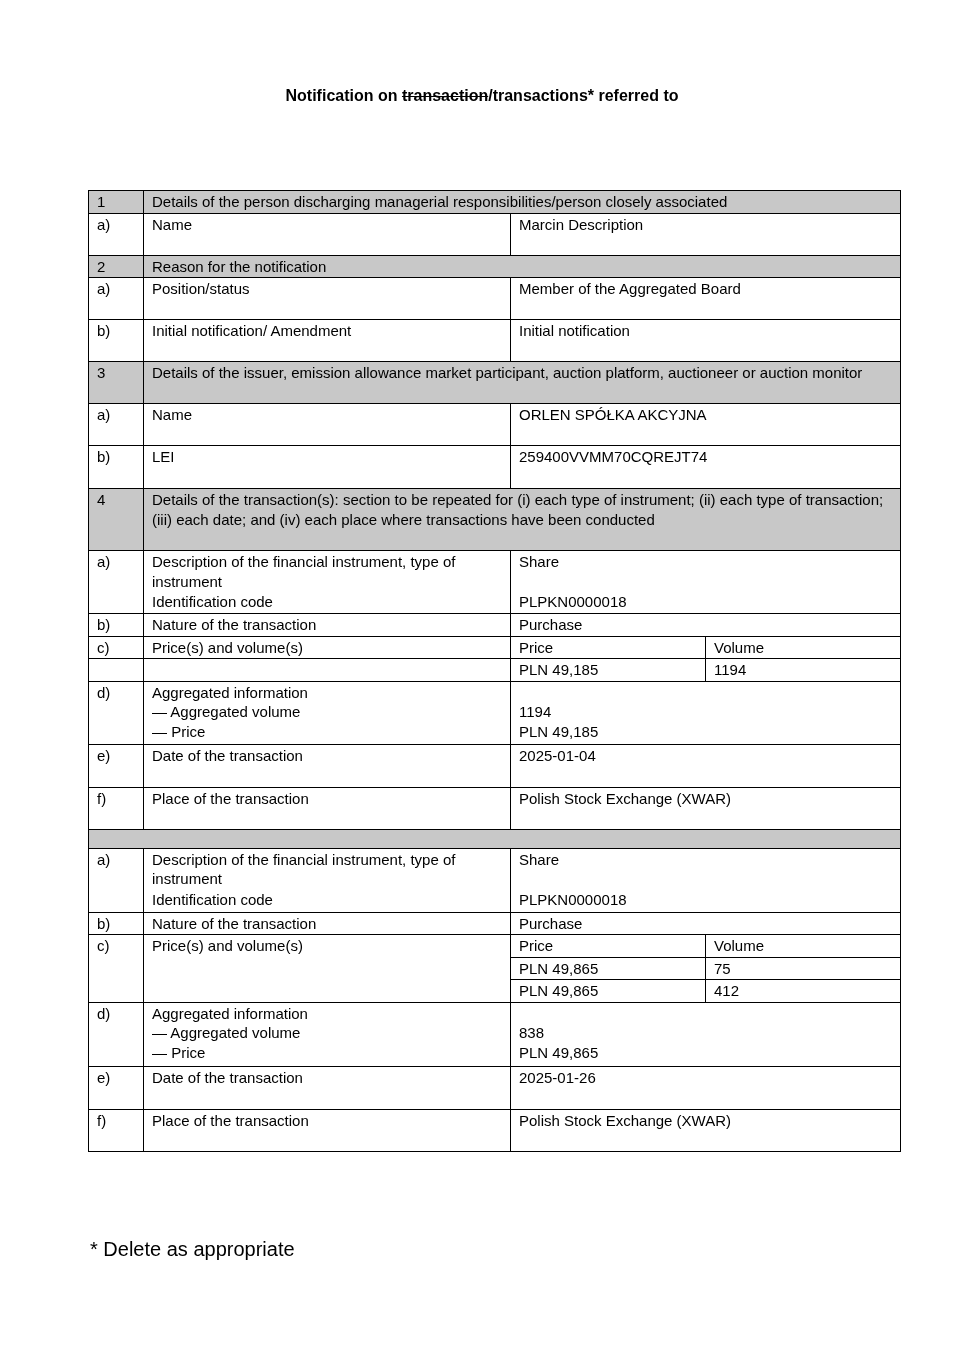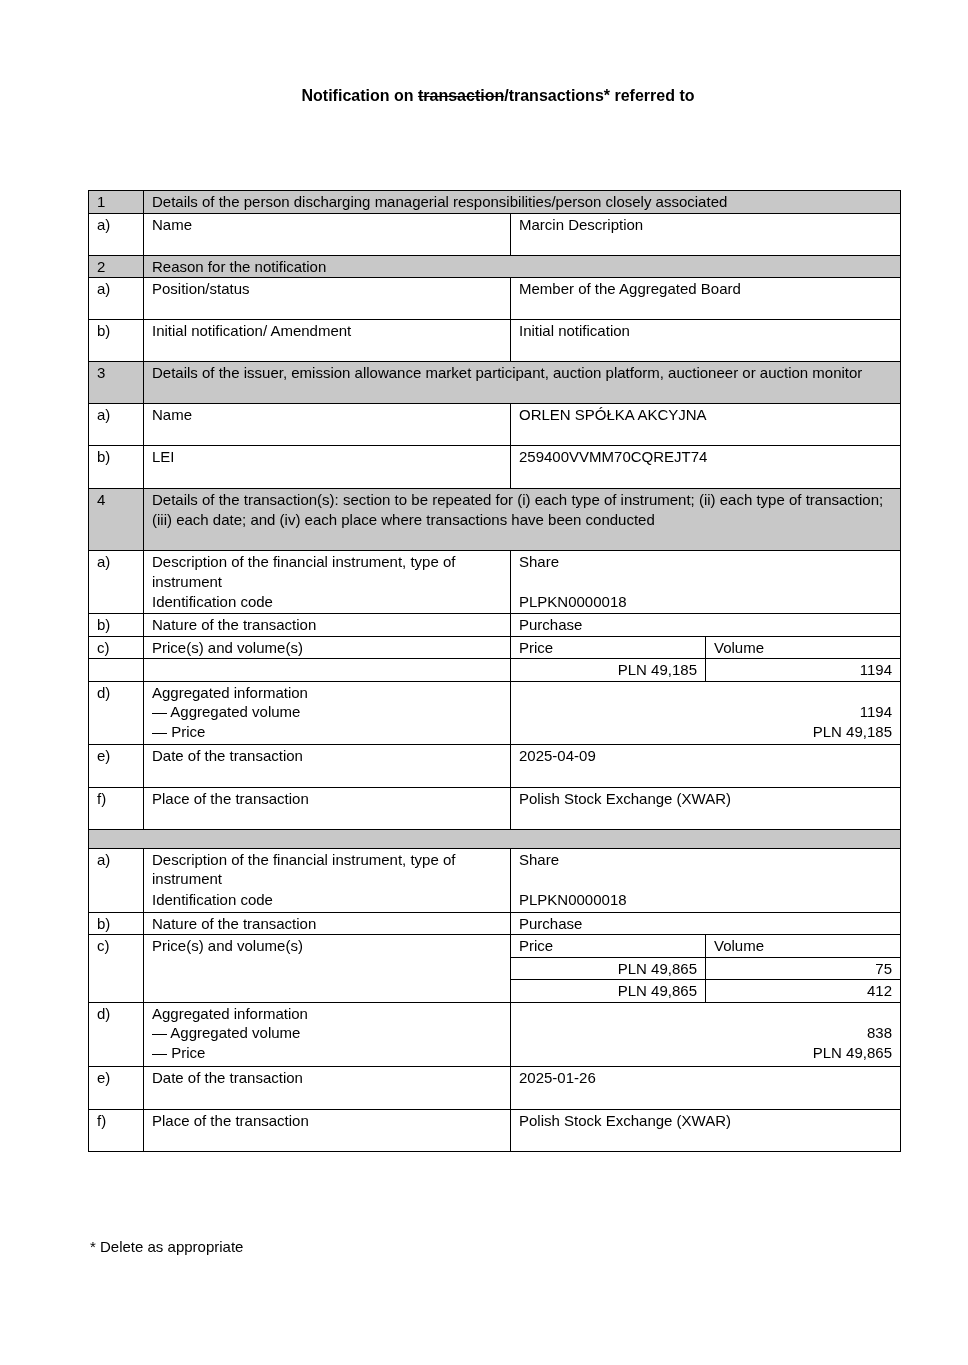--- a/index.html
+++ b/index.html
@@ -5,21 +5,21 @@
   html, body { margin: 0; padding: 0; background: #ffffff; }
   body {
     width: 968px; height: 1365px;
     font-family: "Liberation Sans", sans-serif;
     color: #000000;
     position: relative;
   }
   .page { position: relative; width: 968px; height: 1365px; background: #ffffff; }
 
   .title {
-    position: absolute; top: 85px; left: 92px; width: 812px;
+    position: absolute; top: 85px; left: 76px; width: 812px;
     text-align: center; font-weight: bold; font-size: 16px; line-height: 22px;
   }
   .strike { text-decoration: line-through; }
 
   table.doc {
     position: absolute; top: 190px; left: 88px;
     width: 812px; border-collapse: collapse; table-layout: fixed;
   }
   table.doc td {
     border: 1.5px solid #000000;
@@ -30,28 +30,28 @@
     overflow: hidden;
     word-wrap: break-word;
   }
   td.hdr { background: #c8c8c8; }
   td.key { padding-left: 10px; }
 
   tr.h19 { height: 19px; } tr.h21 { height: 21px; } tr.h22 { height: 22px; }
   tr.h42 { height: 42px; } tr.h43 { height: 43px; } tr.h62 { height: 62px; }
   tr.h63 { height: 63px; } tr.h64 { height: 64px; }
 
-  .right  { text-align: right; }
+  .right  { text-align: left; }
   .padlg  { padding-right: 30px; }
   .desc-main { height: 40px; }
   .spacer { height: 19.5px; }
 
   .footnote {
     position: absolute; left: 90px; top: 1238px;
-    font-size: 15px;
+    font-size: 20px;
   }
 </style>
 </head>
 <body>
 
 <div class="page">
 
   <div class="title">
     <div><span>Notification on </span><span class="strike">transaction</span><span>/transactions* referred to</span></div>
   </div>
@@ -147,21 +147,21 @@
       </td>
       <td colspan="2" class="right">
         <div class="spacer"></div>
         <div>1194</div>
         <div>PLN 49,185</div>
       </td>
     </tr>
     <tr class="h43">
       <td class="key">e)</td>
       <td>Date of the transaction</td>
-      <td colspan="2">2025-04-09</td>
+      <td colspan="2">2025-01-04</td>
     </tr>
     <tr class="h42">
       <td class="key">f)</td>
       <td>Place of the transaction</td>
       <td colspan="2">Polish Stock Exchange (XWAR)</td>
     </tr>
 
     <tr class="h19">
       <td class="hdr" colspan="4"></td>
     </tr>

